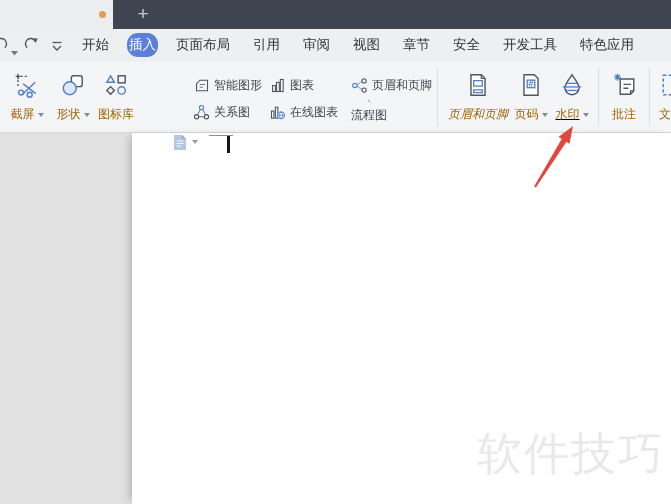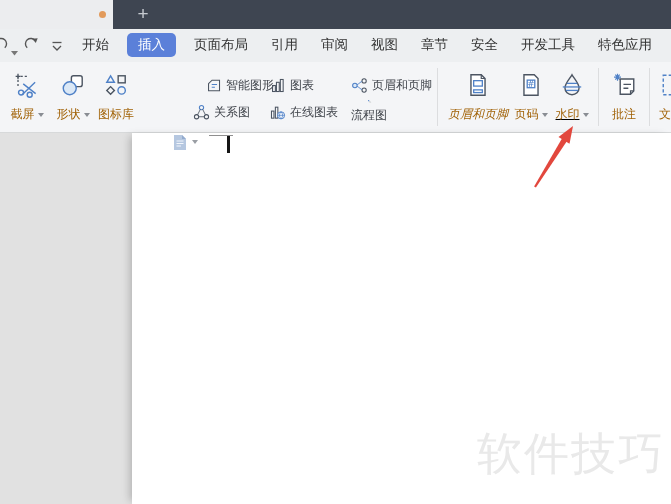--- a/index.html
+++ b/index.html
@@ -13,21 +13,21 @@
   .mod-dot { position:absolute; left:99px; top:11px; width:7px; height:7px; border-radius:50%; background:#e29a5b; }
   .newtab { position:absolute; left:130px; top:0; width:26px; height:29px; color:#c6cad0;
             font-size:19px; line-height:27px; text-align:center; cursor:default; }
 
   
   .menubar { position:absolute; left:0; top:29px; width:671px; height:49px; background:#edeff1;
              border-bottom:1px solid #e0e2e4; }
   .qat-ico { position:absolute; top:7px; color:#555; }
   .menu-tabs { position:absolute; left:82px; top:0; height:32px; display:flex; align-items:center; gap:23px; }
   .mtab { font-size:13.5px; color:#333; white-space:nowrap; cursor:default; }
-  .mtab.active { background:#5b80d9; color:#fff; border-radius:5px; padding:3px 11px; margin:0 -5px; }
+  .mtab.active { background:#5b80d9; color:#fff; border-radius:11px; padding:3px 2px; margin:0 -5px; }
 
   
   .ribbon { position:absolute; left:0; top:62px; width:671px; height:71px; background:#f4f5f7;
             border-bottom:1px solid #d7d9da; }
   .rbtn { position:absolute; top:3px; height:64px; display:flex; flex-direction:column; align-items:center; cursor:default; }
   .ricon { height:40px; display:flex; align-items:center; justify-content:center; }
   .rlabel { height:18px; display:flex; align-items:center; font-size:12px; color:#a16207; white-space:nowrap; }
   .caret { width:0; height:0; border-left:3.5px solid transparent; border-right:3.5px solid transparent;
            border-top:4px solid #898d93; margin-left:3px; margin-top:2px; }
   .rdivider { position:absolute; top:6px; width:1px; height:58px; background:#dcdddf; }
@@ -138,21 +138,21 @@
           <circle cx="17.2" cy="17" r="3.4" stroke="#4f81c7" stroke-width="1.3"></circle>
         </svg>
       </div>
       <div class="rlabel">
           <span>图标库</span>
         </div>
     </div>
 
 
     <div class="srow" style="top:11px;">
-      <div class="sbtn" style="left:12px;text-align:right;">
+      <div class="sbtn" style="left:0;text-align:right;">
         <svg width="17" height="17" viewBox="0 0 24 24" fill="none">
           <path d="M5 9.5 L10 4.5 H20.5 V19.5 H5 Z" stroke="#4c5562" stroke-width="1.5"></path>
           <path d="M9.5 10.5 H17 M9.5 14.5 H14" stroke="#4f81c7" stroke-width="1.5"></path>
         </svg>
         <span class="slabel">智能图形</span>
       </div>
       <div class="sbtn" style="left:76px;">
         <svg width="17" height="17" viewBox="0 0 24 24" fill="none">
           <rect x="5" y="12" width="4" height="8.5" stroke="#4c5562" stroke-width="1.5"></rect>
           <rect x="10.5" y="7.5" width="4" height="13" stroke="#4c5562" stroke-width="1.5"></rect>

